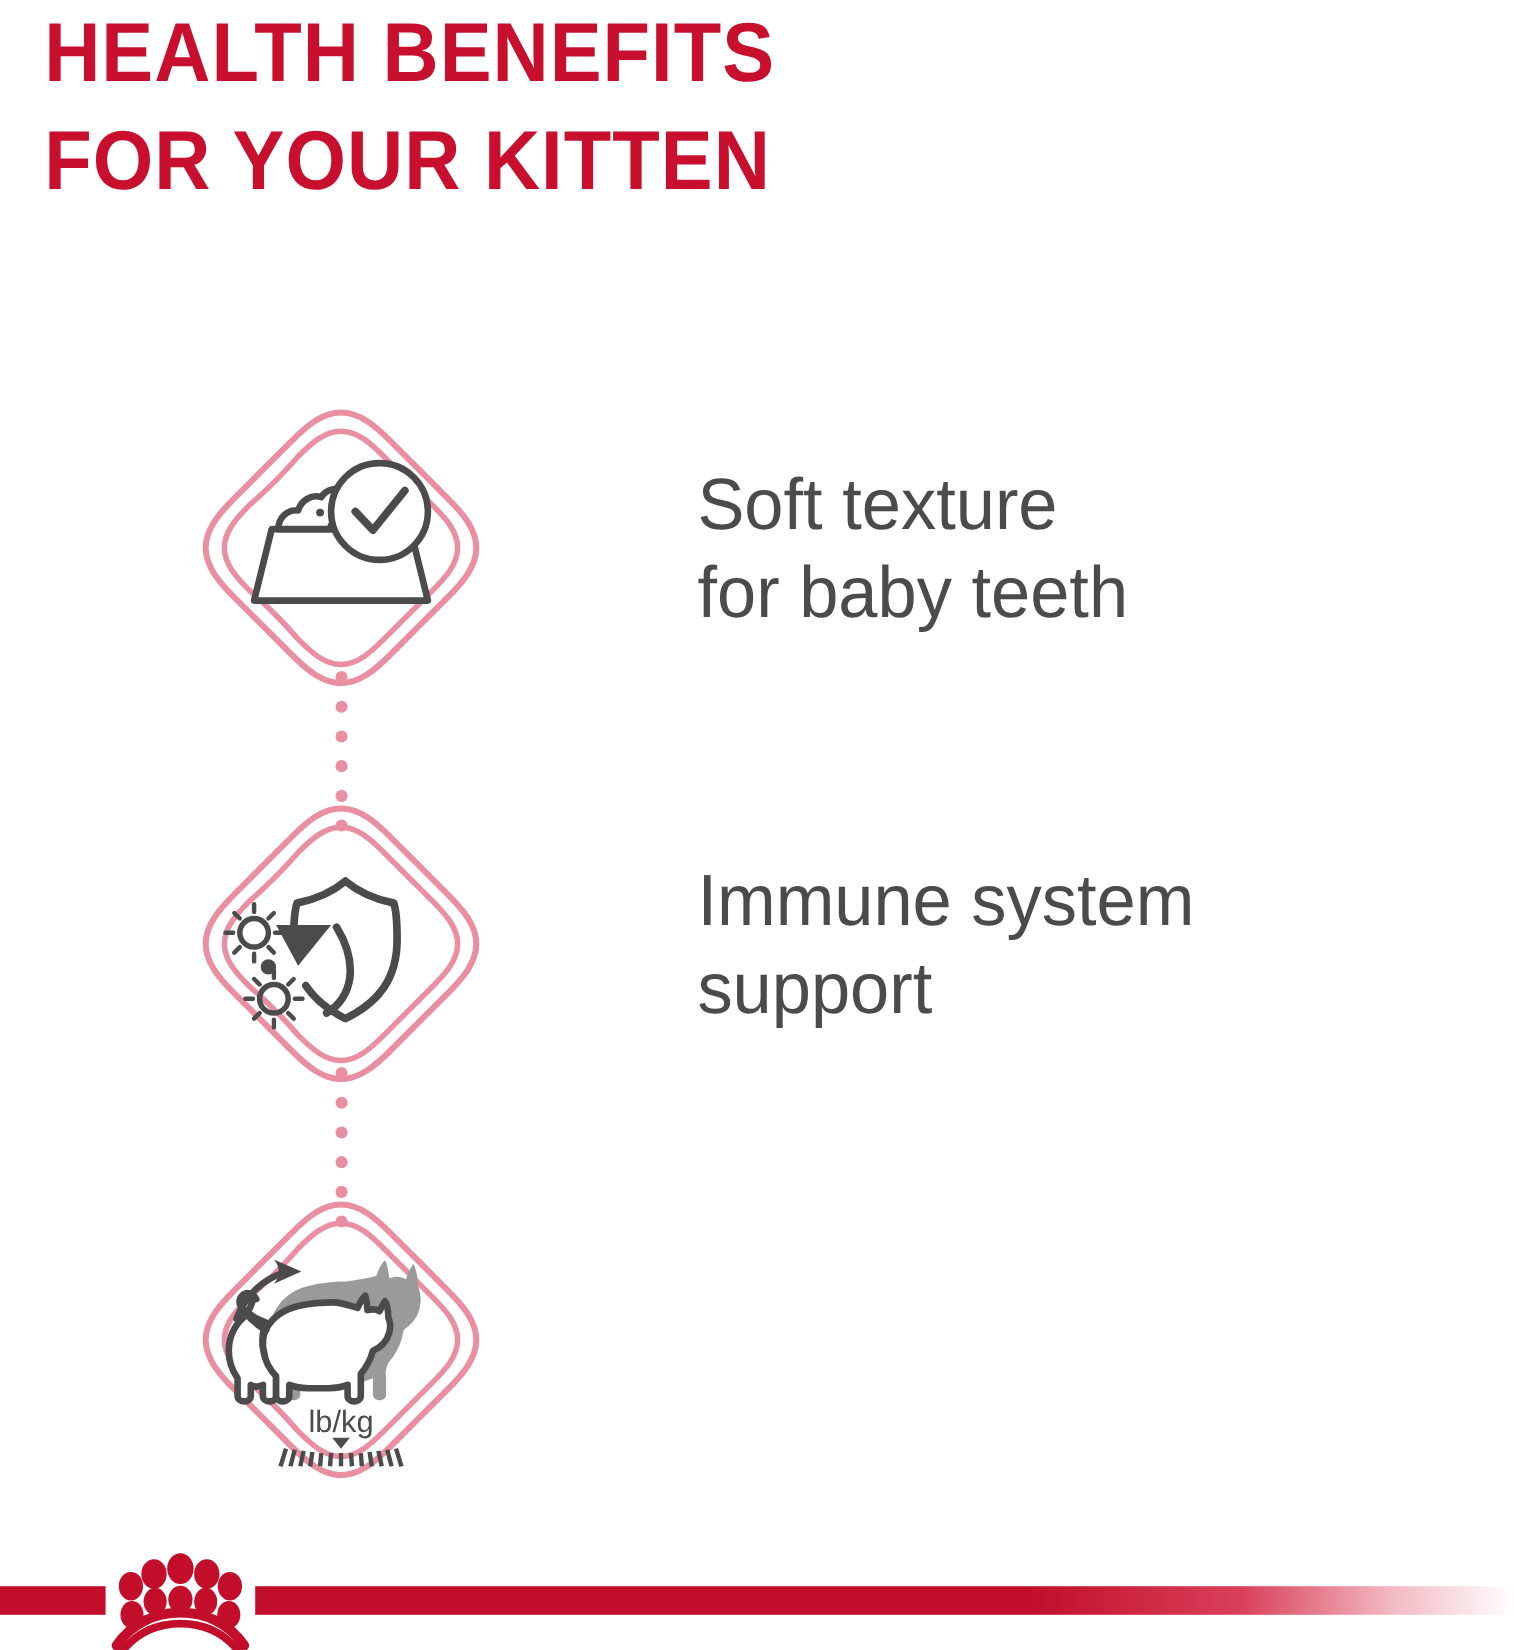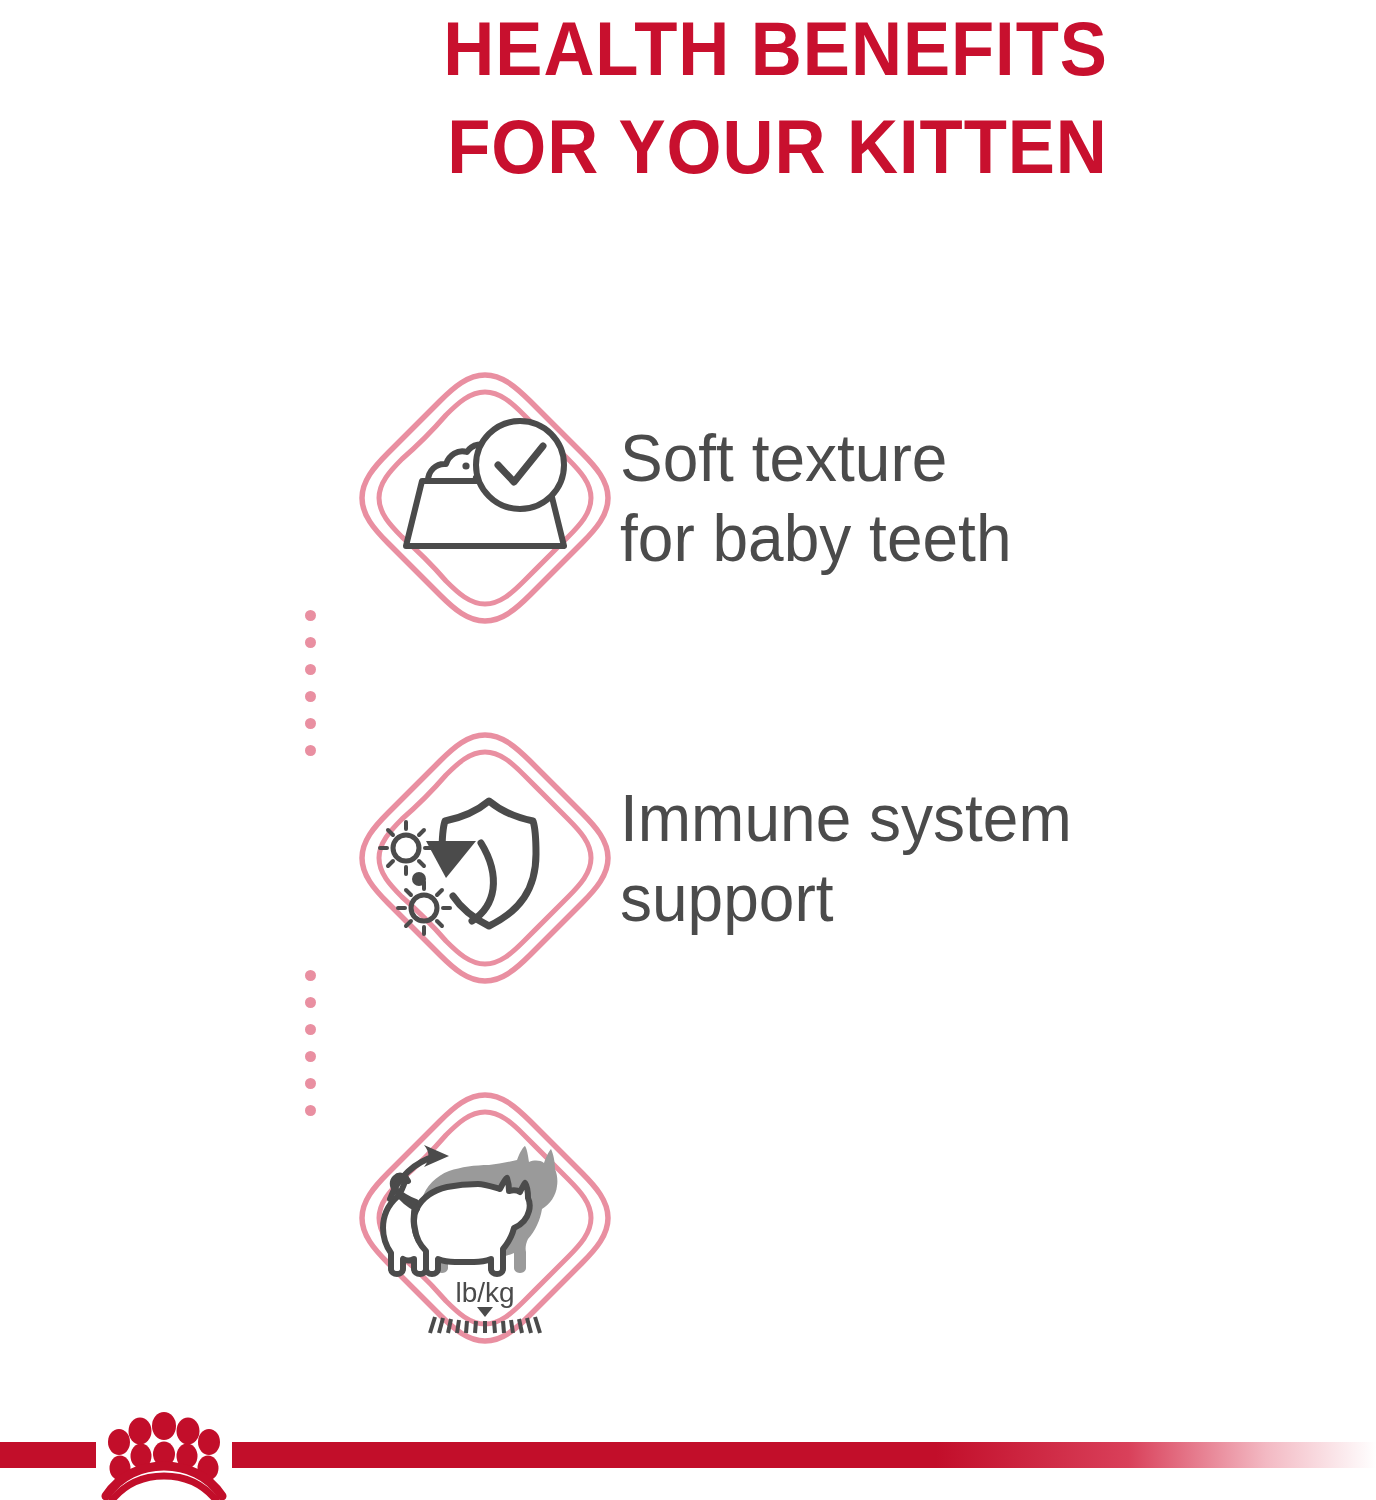--- a/index.html
+++ b/index.html
@@ -15,21 +15,21 @@
     font-family: "Liberation Sans", sans-serif;
     -webkit-font-smoothing: antialiased;
   }
 
   
   .title-block {
     position: absolute;
     top: 0px;
     left: 0;
     width: 1148px;
-    text-align: right;
+    text-align: left;
   }
   .title-line {
     color: #C8102E;
     font-family: "Liberation Sans Narrow", "Liberation Sans", sans-serif;
     font-weight: 700;
     font-size: 76px;
     line-height: 98px;
     letter-spacing: 1px;
     transform: scaleX(0.93);
     transform-origin: center;
@@ -47,33 +47,34 @@
     position: relative;
     height: 360px;
     display: flex;
     align-items: center;
   }
   .badge-col {
     position: relative;
     width: 620px;
     flex: 0 0 620px;
     display: flex;
-    justify-content: flex-end;
+    justify-content: center;
     align-items: center;
     height: 100%;
   }
   .badge {
     position: relative;
     width: 270px;
     height: 270px;
     display: block;
   }
   .label-col {
     flex: 1 1 auto;
     padding-right: 52px;
+    margin-left: 14px;
   }
   .benefit-label {
     color: #4B4B4B;
     font-family: "Liberation Sans Narrow", "Liberation Sans", sans-serif;
     font-weight: 400;
     font-size: 66px;
     line-height: 80px;
     letter-spacing: 0px;
     transform: scaleX(0.97);
     transform-origin: left center;

